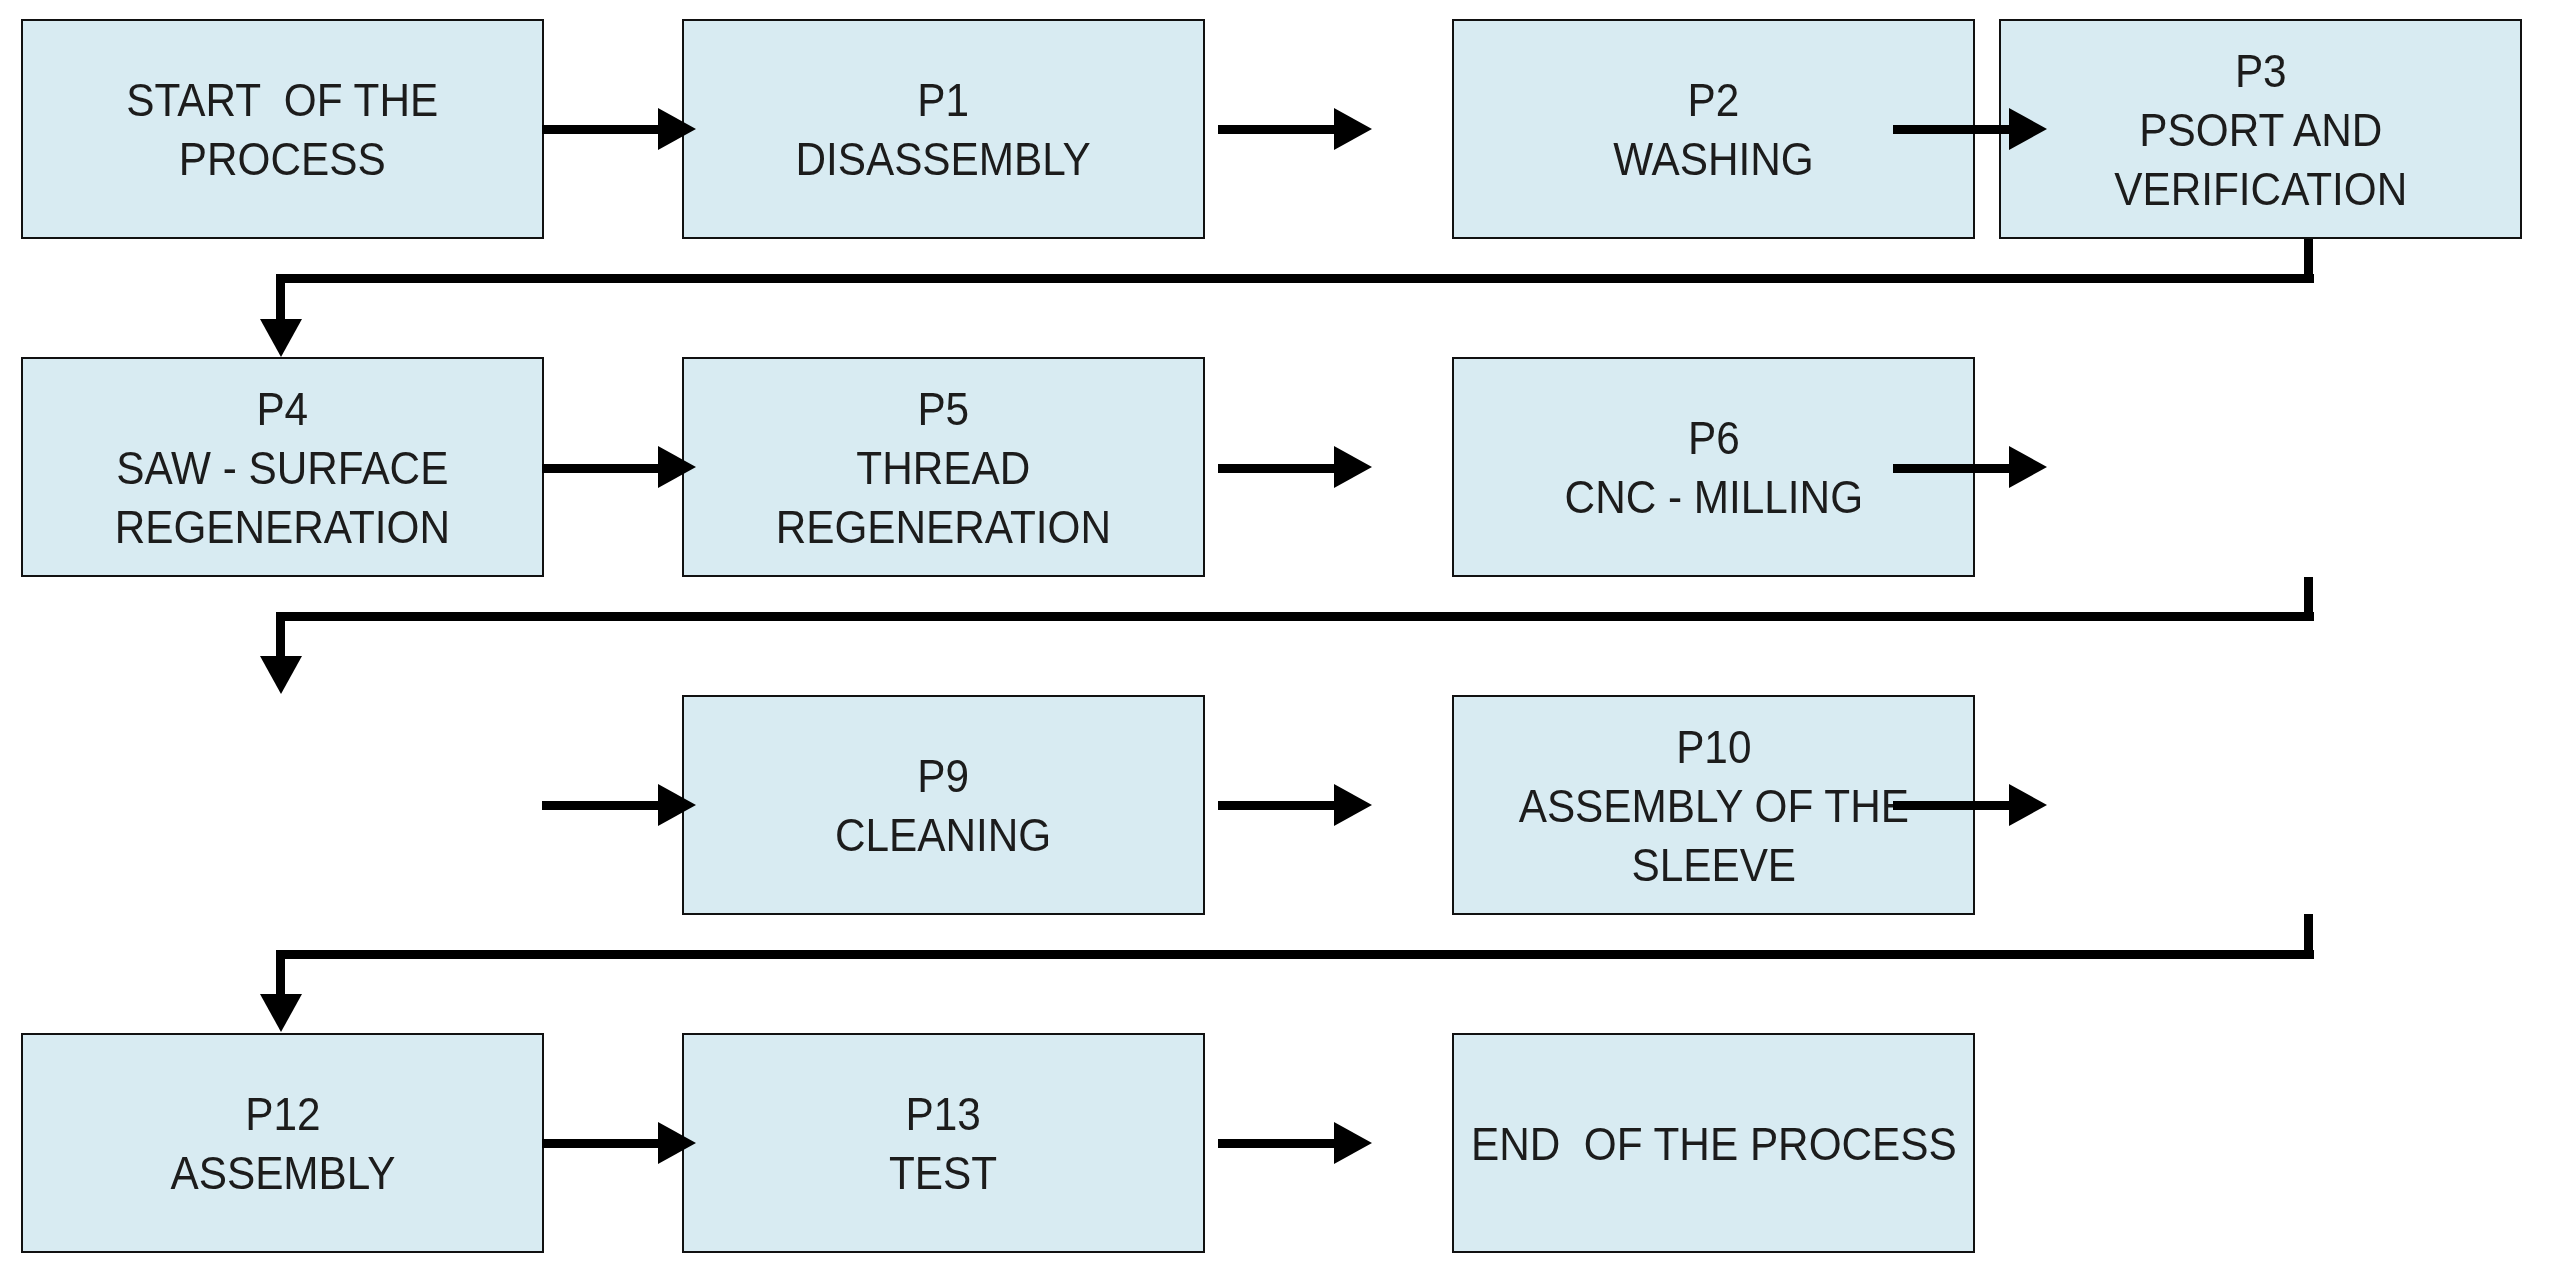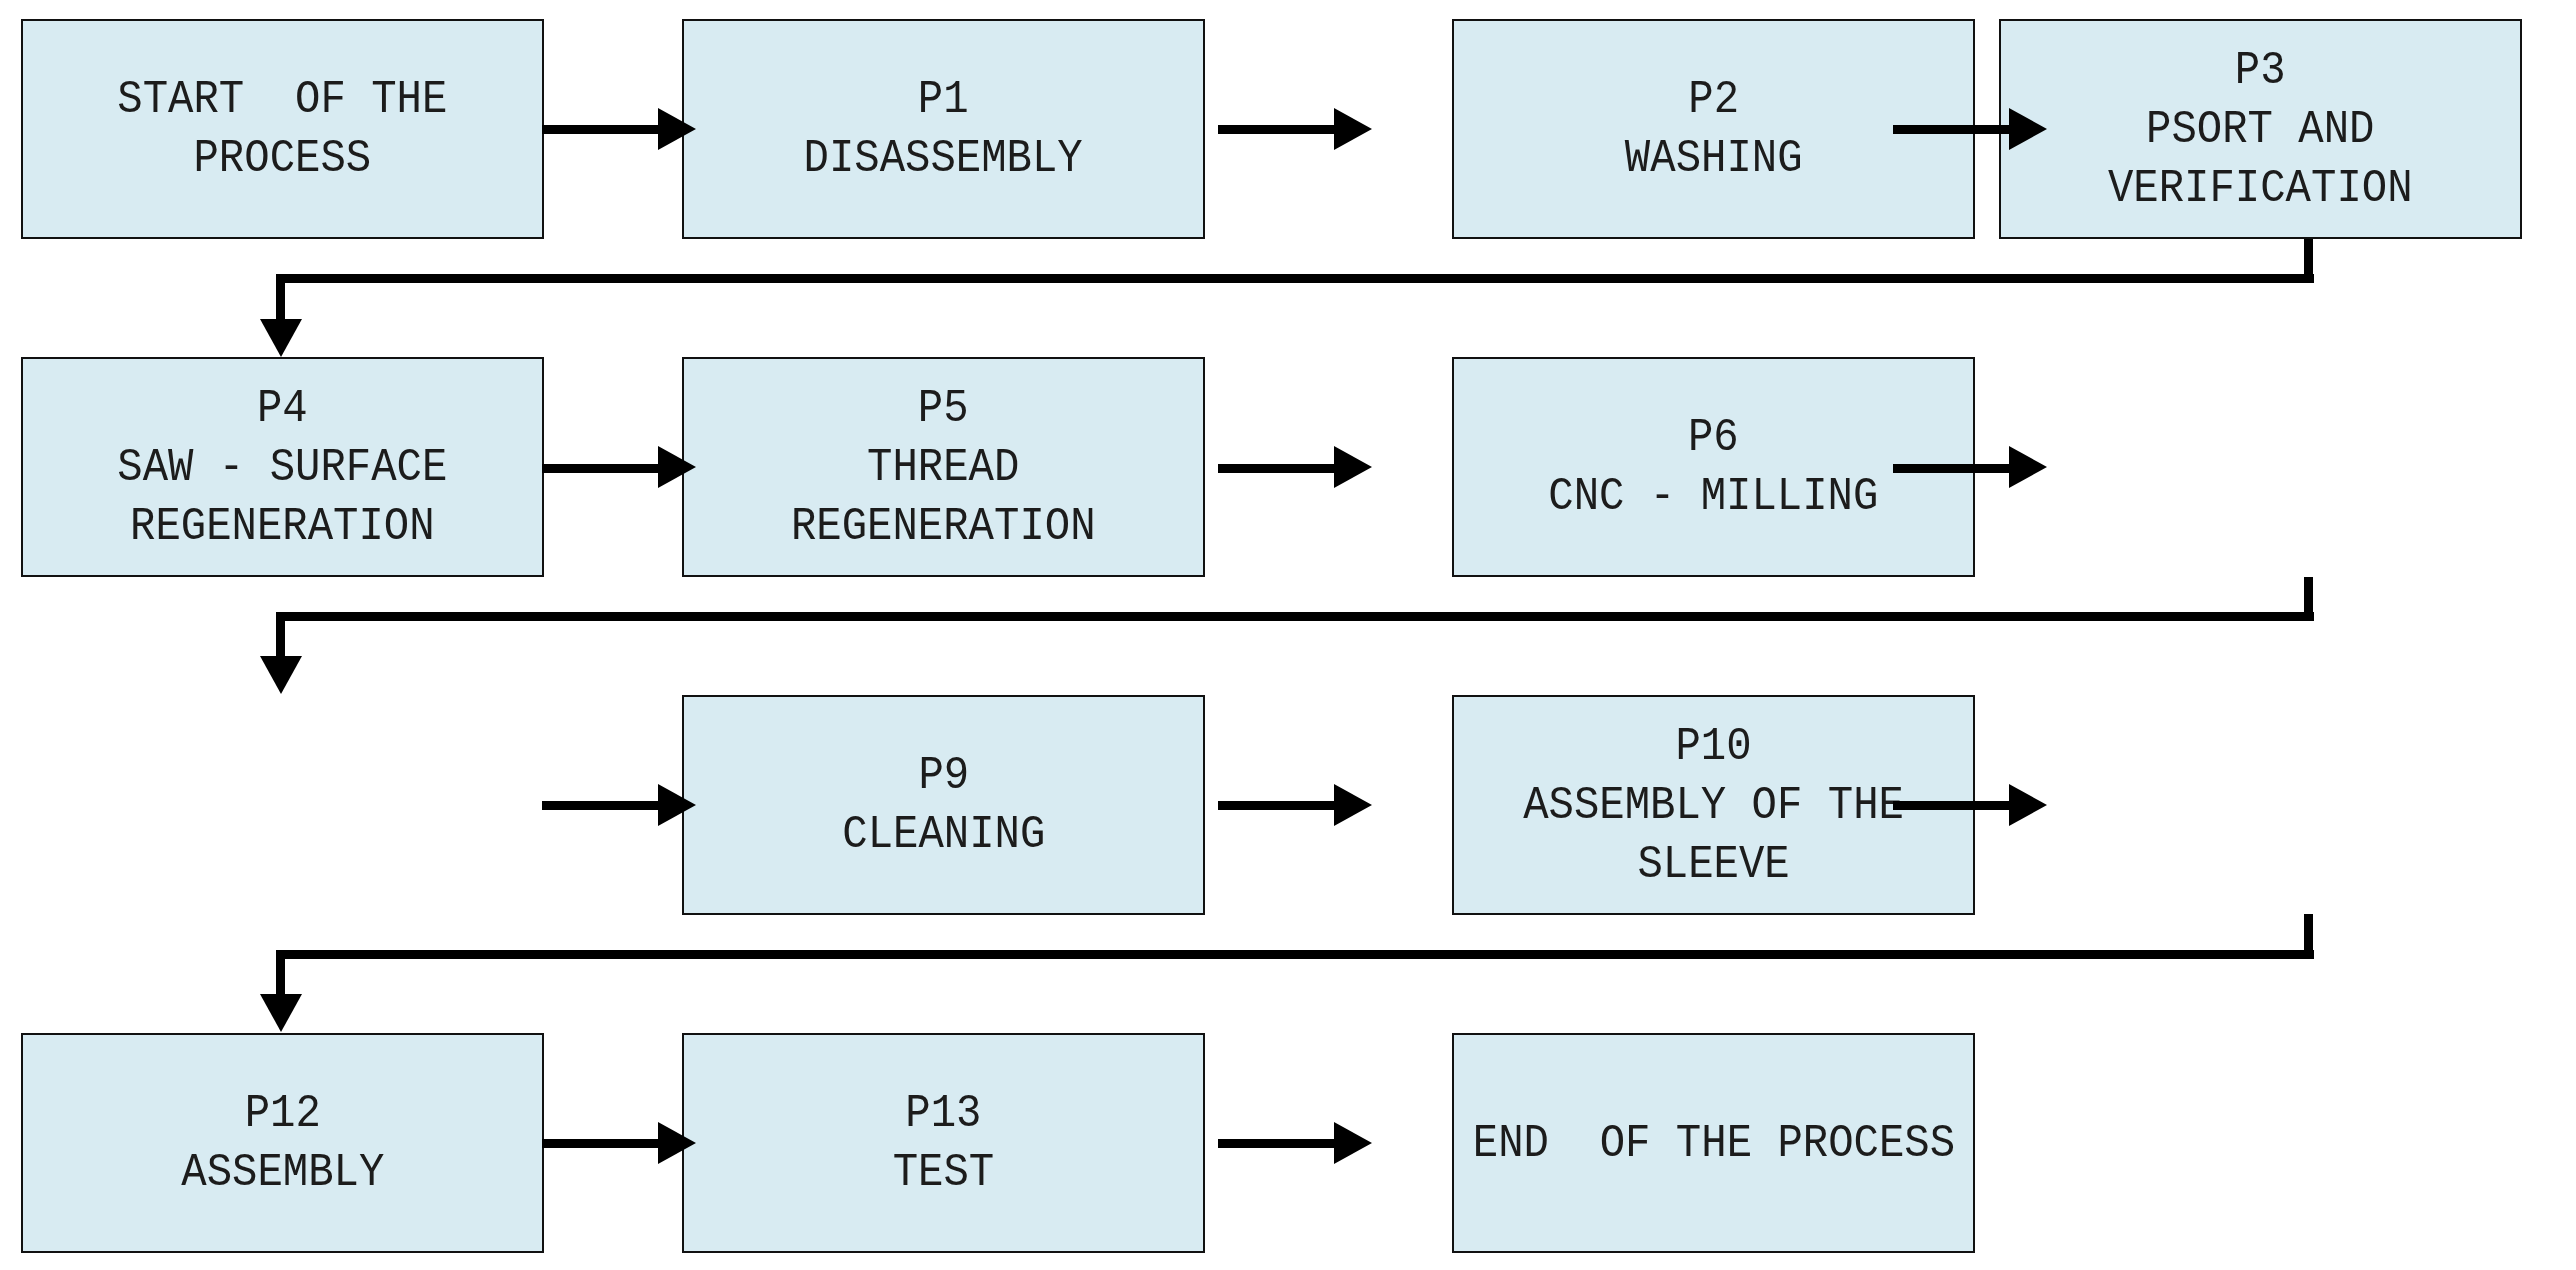--- a/index.html
+++ b/index.html
@@ -1,21 +1,21 @@
 <!DOCTYPE html>
 <html><head>
 <meta charset="utf-8">
 <style>
   html,body{margin:0;padding:0;background:#ffffff;}
   #canvas{
     position:relative;
     width:2576px;
     height:1270px;
     background:#ffffff;
-    font-family:Liberation Mono, monospace;
+    font-family:Liberation Sans, sans-serif;
     overflow:hidden;
     border-radius:7px;
   }
   
   .node{
     position:absolute;
     width:523px;
     height:220px;
     box-sizing:border-box;
     background:#d8ebf2;

